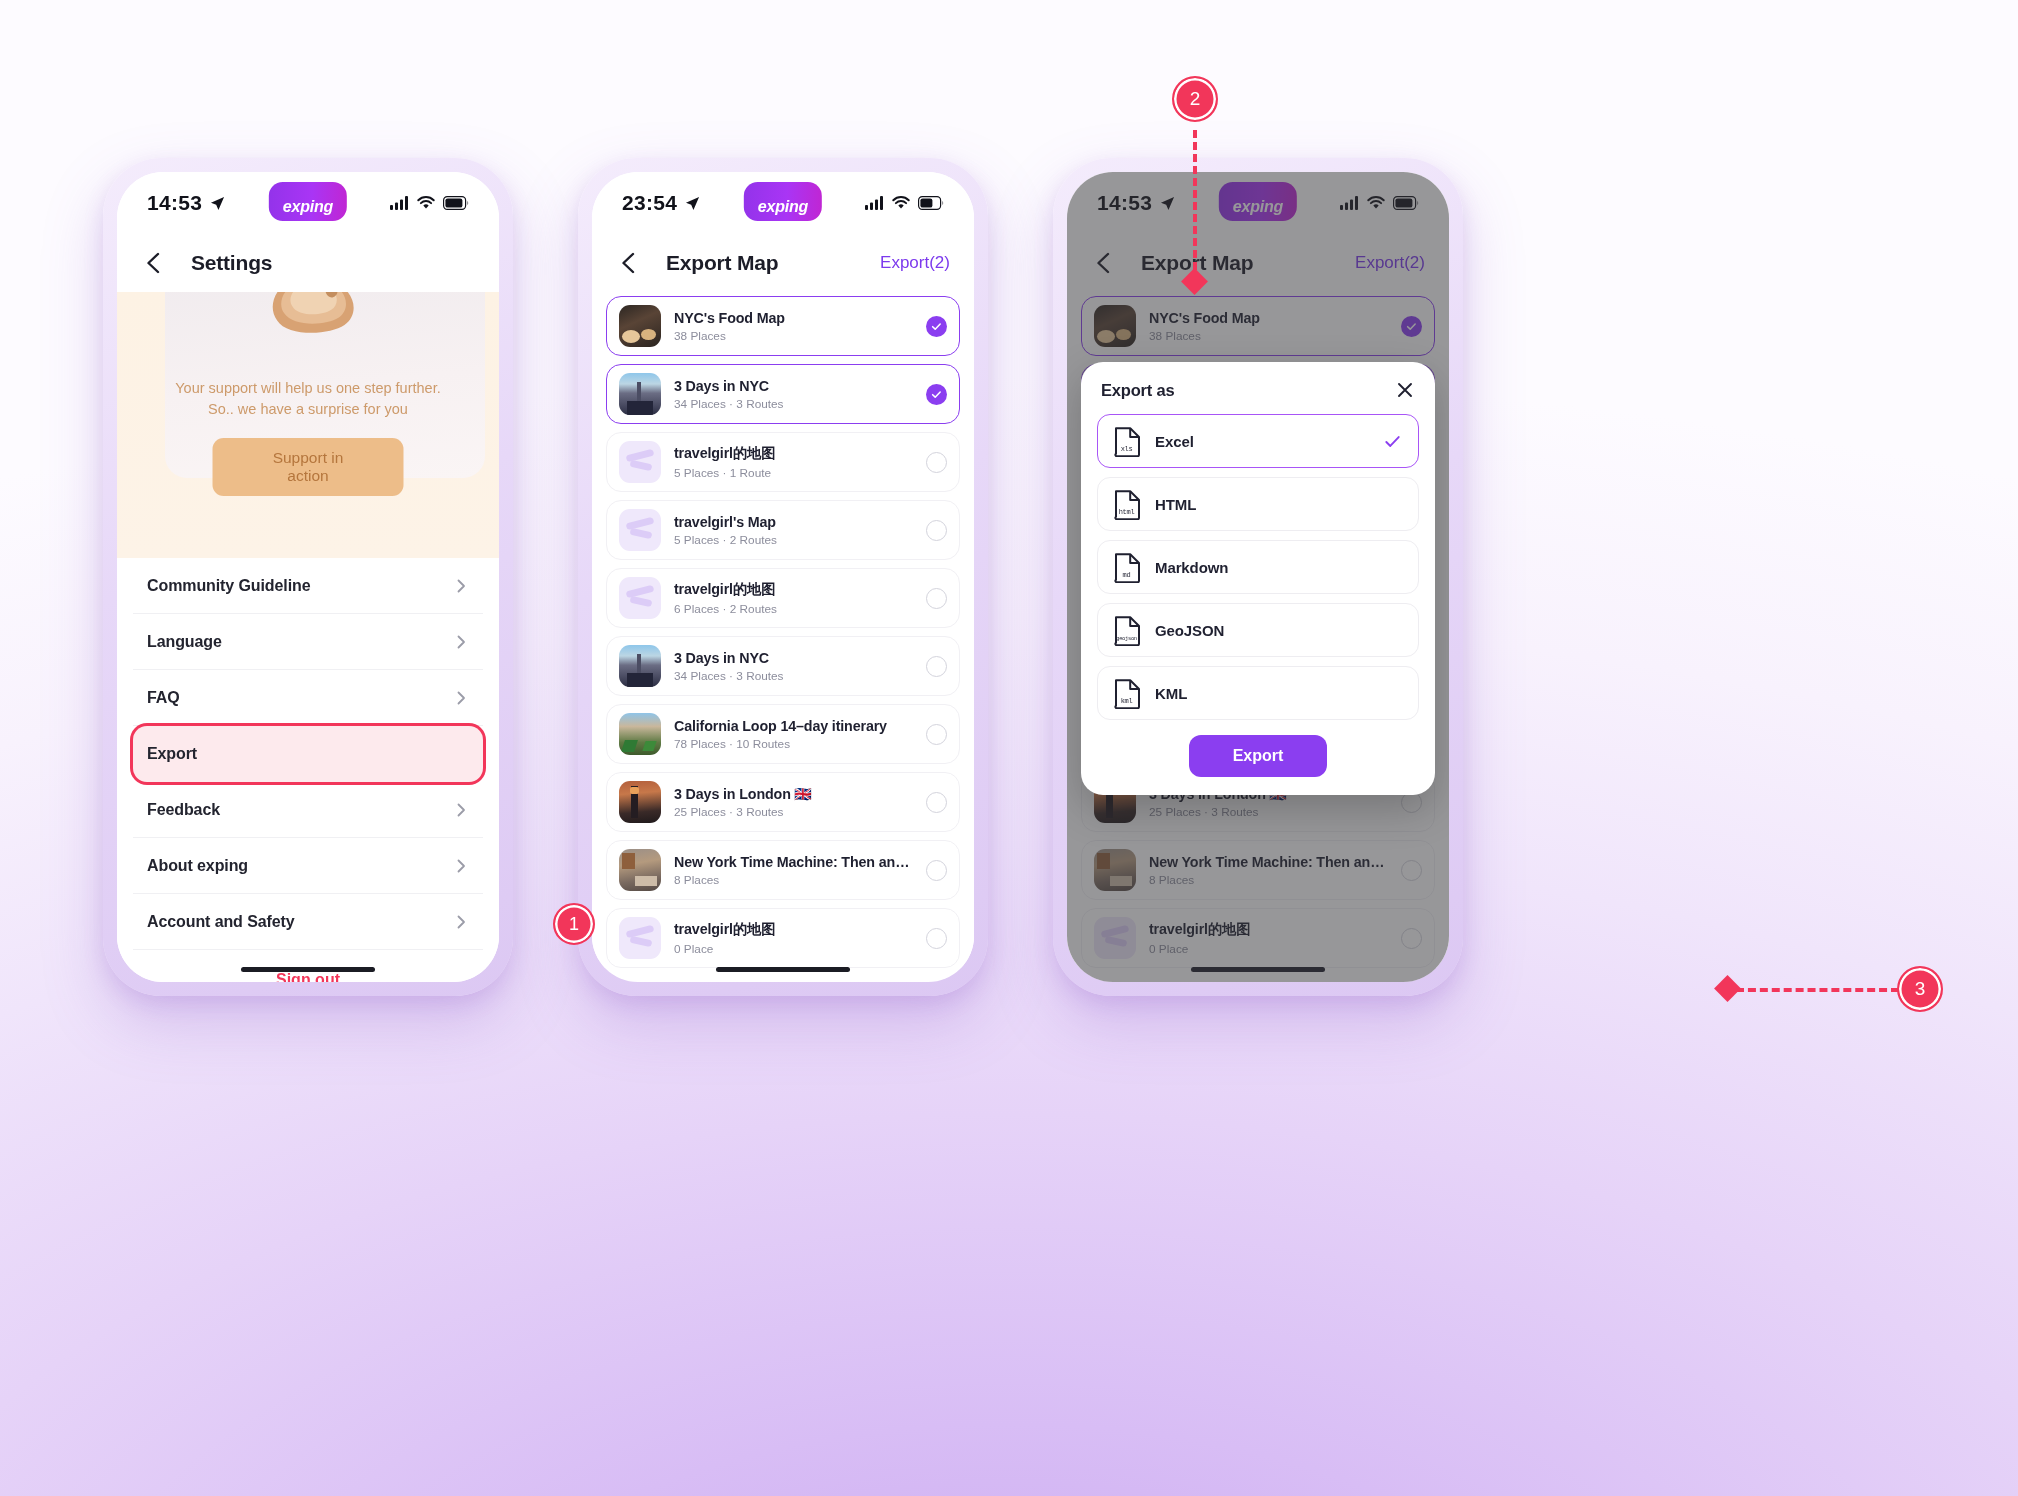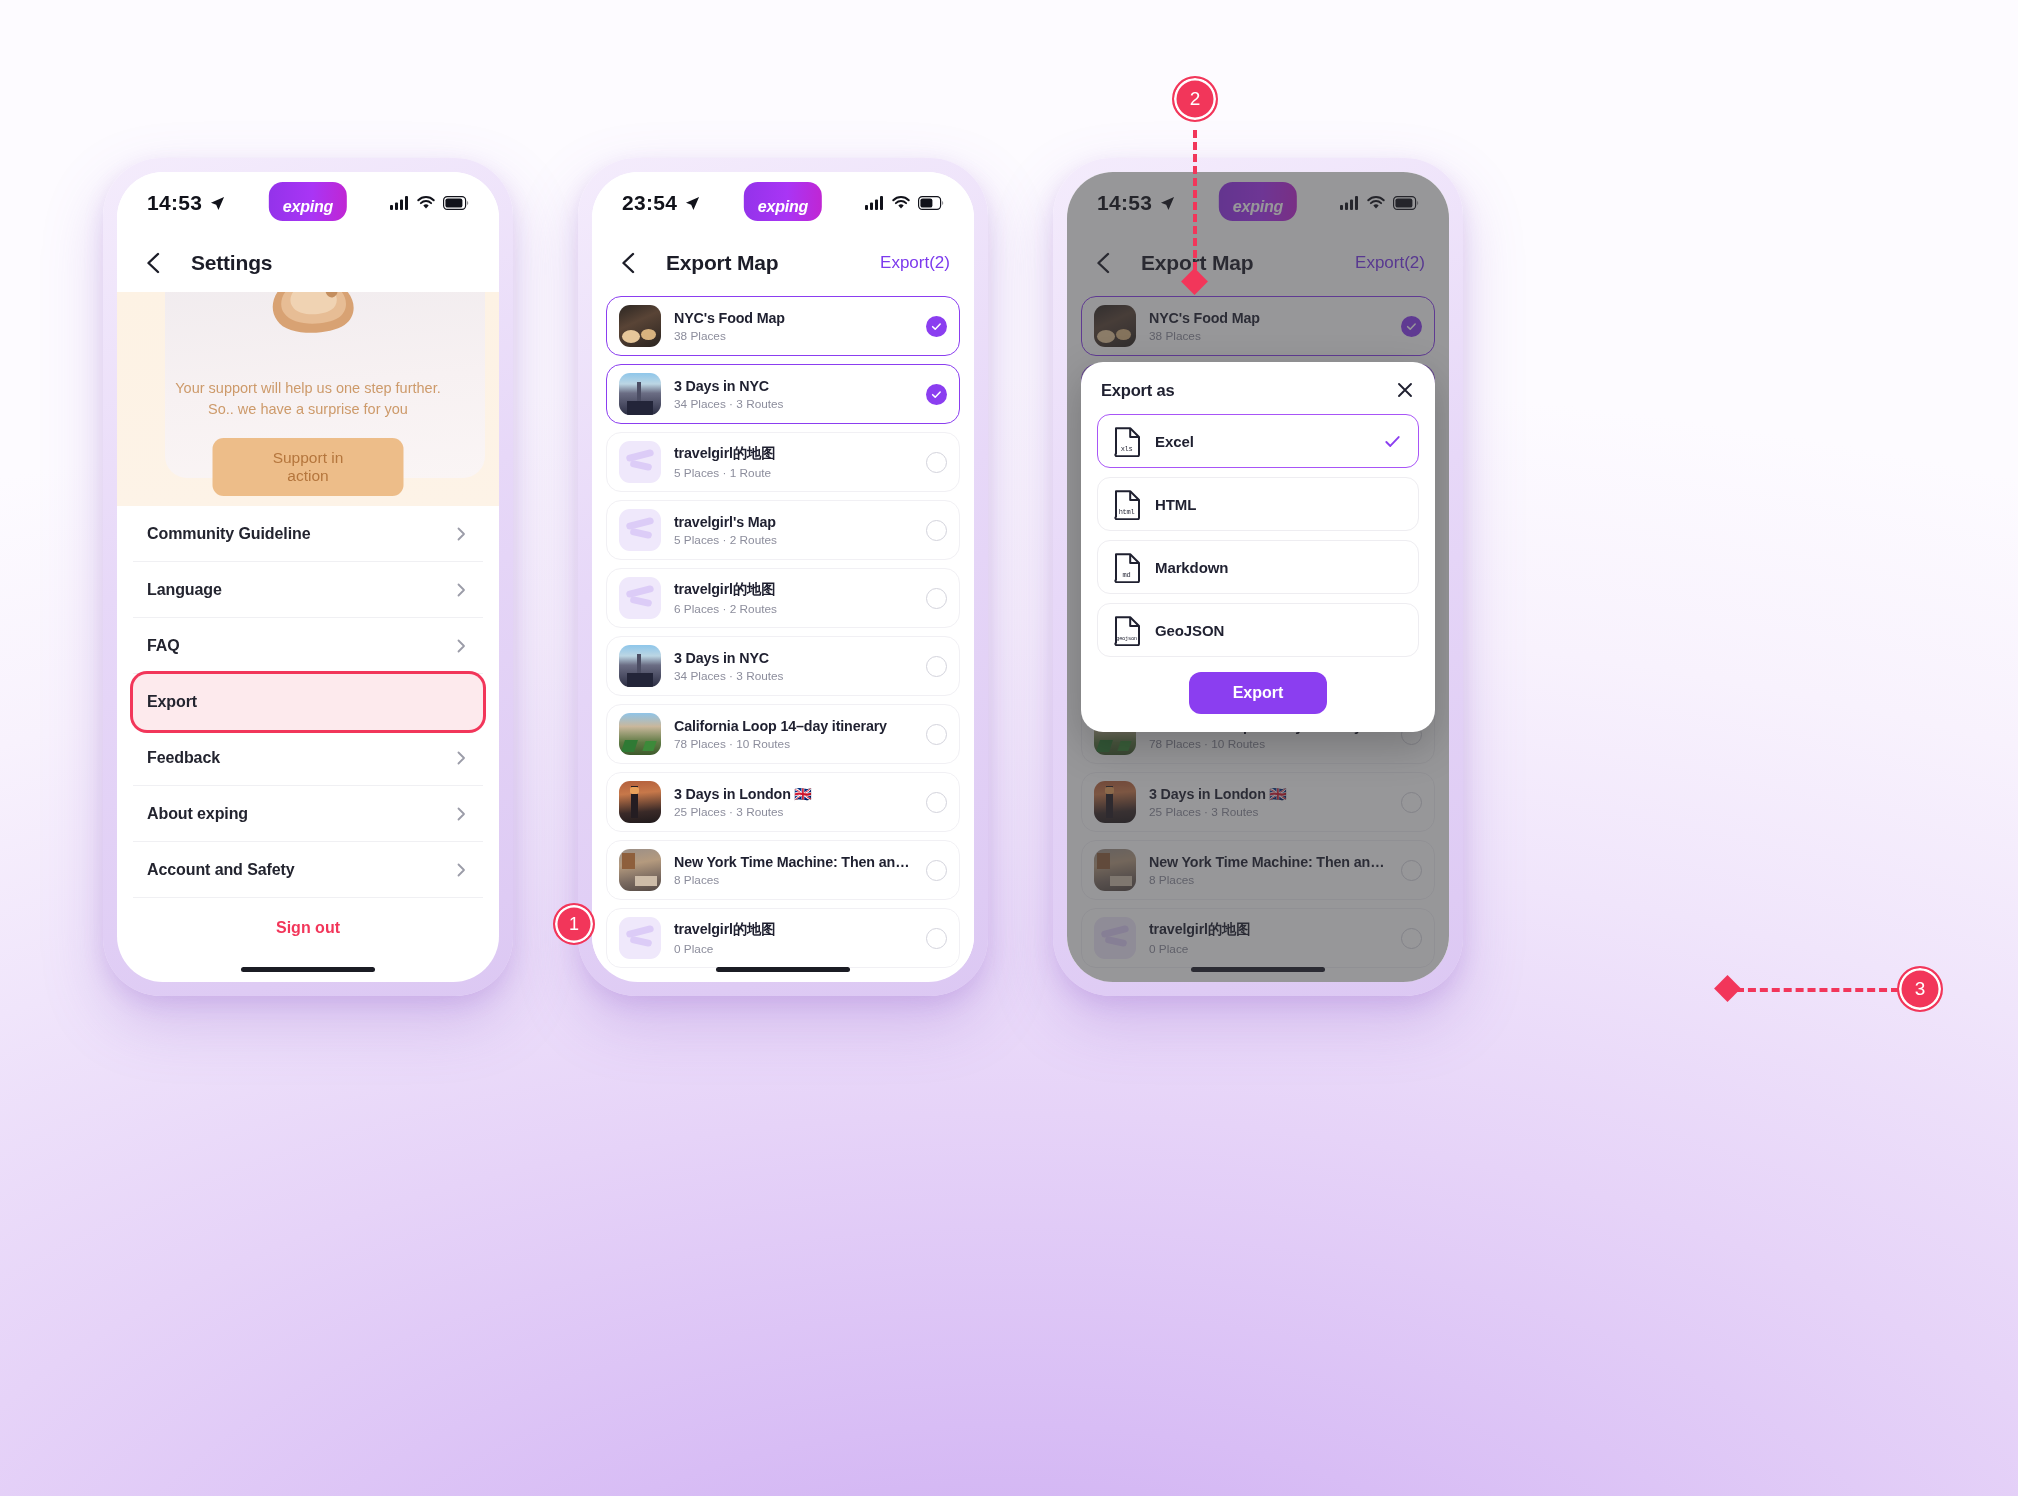--- a/index.html
+++ b/index.html
@@ -103,21 +103,21 @@
     font-size: 17px;
     font-weight: 500;
     color: #7c3aed;
   }
 
   
   .promo {
     background: linear-gradient(180deg, #fdf2e4 0%, #fdf3e7 100%);
     padding: 0 24px 26px;
     position: relative;
-    height: 214px;
+    height: 266px;
     overflow: hidden;
   }
   .promo-card {
     position: absolute;
     left: 48px; right: 14px; top: -26px;
     height: 212px;
     background: linear-gradient(175deg, #f0ebee 0%, #f7f1f2 55%, #faf5f5 100%);
     border-radius: 22px;
   }
   .promo-blob {
@@ -782,20 +782,27 @@
               </svg><span class="ext">md</span></span>
             <span class="fmt-label">Markdown</span>
           </div>
           <div class="fmt-row">
             <span class="file-ico"><svg viewBox="0 0 27 31" style="width:27px;height:31px">
                 <path d="M2 2.2h14.2L25 11v17.8a1.4 1.4 0 0 1-1.4 1.4H3.4A1.4 1.4 0 0 1 2 27.8z" fill="#fff" stroke="#1f2030" stroke-width="2" stroke-linejoin="round"></path>
                 <path d="M16.2 2.2V11H25" fill="none" stroke="#1f2030" stroke-width="2" stroke-linejoin="round"></path>
               </svg><span class="ext tiny">geojson</span></span>
             <span class="fmt-label">GeoJSON</span>
           </div>
+          <div class="fmt-row">
+            <span class="file-ico"><svg viewBox="0 0 27 31" style="width:27px;height:31px">
+                <path d="M2 2.2h14.2L25 11v17.8a1.4 1.4 0 0 1-1.4 1.4H3.4A1.4 1.4 0 0 1 2 27.8z" fill="#fff" stroke="#1f2030" stroke-width="2" stroke-linejoin="round"></path>
+                <path d="M16.2 2.2V11H25" fill="none" stroke="#1f2030" stroke-width="2" stroke-linejoin="round"></path>
+              </svg><span class="ext">kml</span></span>
+            <span class="fmt-label">KML</span>
+          </div>
         </div>
       <button class="dlg-export-btn">Export</button>
     </div>
 
     <div class="home-indicator" style="z-index:7;background:#2b2b33"></div>
   </div>
 </div>
 
 <div class="badge" id="badge1">1</div>
 

